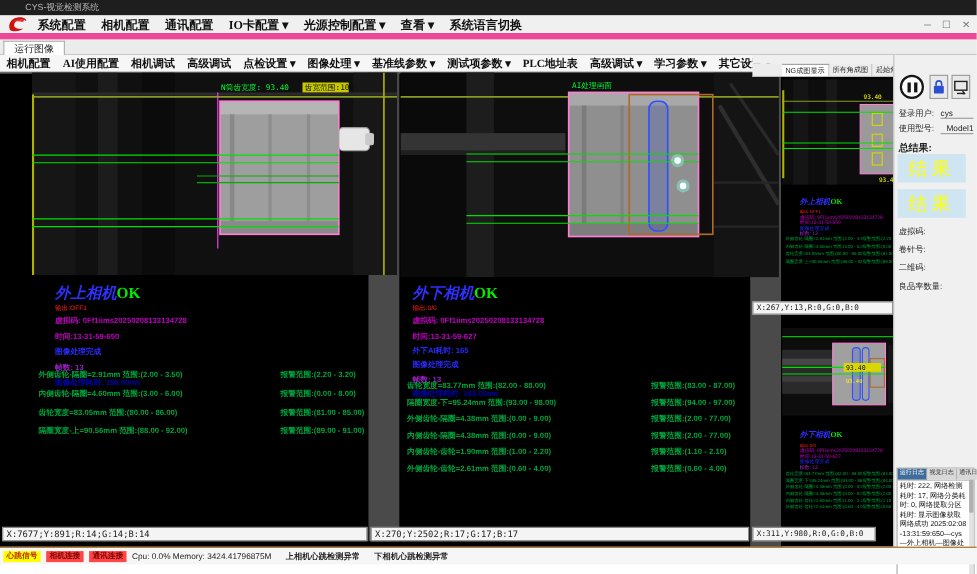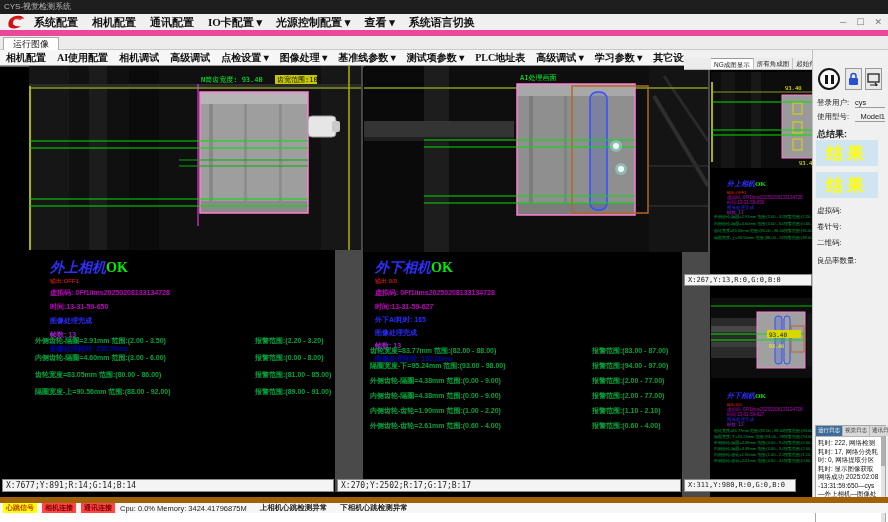--- a/index.html
+++ b/index.html
@@ -1,21 +1,21 @@
 <!DOCTYPE html>
 <html><head>
 <meta charset="utf-8">
 <style>
   html,body{margin:0;padding:0;background:#ffffff;}
   body{width:888px;height:522px;position:relative;overflow:hidden;
        font-family:"Liberation Sans",sans-serif;-webkit-font-smoothing:antialiased;}
   .abs{position:absolute;padding-left:27px;}
   
   .titlebar{left:0;top:0;width:888px;height:14px;background:#1e1e1e;color:#b8b8b8;
-            font-size:8px;line-height:14px;padding-left:4px;box-sizing:border-box;}
+            font-size:8px;line-height:14px;padding-left:23px;box-sizing:border-box;}
   .menubar{left:0;top:14px;width:888px;height:22px;background:#f0f0f0;border-bottom:6px solid #ec4899;
            display:flex;align-items:center;box-sizing:border-box;padding:0 6px;}
   .logo{width:20px;height:16px;margin-right:8px;}
   .menu-item{font-family:"Liberation Serif",serif;font-weight:bold;font-size:11px;color:#111;
              margin-right:14px;white-space:nowrap;cursor:default;}
   .win-controls{margin-left:auto;display:flex;gap:10px;color:#777;font-size:9px;}
   .win-controls span{cursor:default;}
   .tabrow{left:0;top:36px;width:888px;height:14px;background:#ececec;border-bottom:1px solid #c9c9c9;box-sizing:border-box;}
   .tab{position:absolute;left:3px;top:1px;height:13px;background:#ffffff;border:1px solid #ababab;border-bottom:none;
        font-size:9px;line-height:12px;padding:0 9px;color:#222;}
@@ -58,30 +58,30 @@
   .rpanel{left:812px;top:50px;width:76px;height:447px;background:#f0f0f0;border-left:1px solid #c0c0c0;box-sizing:border-box;}
   .pause-btn{position:absolute;left:5px;top:18px;width:22px;height:22px;border:2px solid #161616;border-radius:50%;
              background:#fdfdfd;display:flex;align-items:center;justify-content:center;gap:3px;box-sizing:border-box;}
   .pause-btn i{display:block;width:3px;height:9px;background:#161616;}
   .icon-btn{position:absolute;top:18px;width:17px;height:22px;border:1px solid #9a9a9a;background:#e9e9e9;
             display:flex;align-items:center;justify-content:center;box-sizing:border-box;}
   .rp-label{position:absolute;font-size:7.5px;color:#222;white-space:nowrap;}
   .rp-value{position:absolute;font-size:7.5px;color:#222;border-bottom:1px solid #9a9a9a;min-width:30px;white-space:nowrap;}
   .result-box{position:absolute;left:3px;width:62px;height:26px;background:#cfe6f2;
               display:flex;align-items:center;justify-content:center;
-              font-family:"Liberation Serif",serif;font-weight:bold;font-size:17px;color:#ffff00;letter-spacing:4px;}
+              font-family:"Liberation Serif",serif;font-weight:normal;font-size:17px;color:#ffff00;letter-spacing:4px;}
   .logpanel{position:absolute;left:2px;top:375px;width:71px;height:118px;background:#ffffff;border:1px solid #a8a8a8;box-sizing:border-box;}
   .log-tabs{display:flex;height:10px;border-bottom:1px solid #b5b5b5;}
   .ltab{font-size:5.5px;line-height:9px;padding:0 2px;background:#d8d8d8;color:#333;border-right:1px solid #b5b5b5;white-space:nowrap;}
   .ltab.sel{background:#3e6d99;color:#fff;}
   .log-text{font-size:6.5px;line-height:8.5px;color:#111;padding:2px 6px 2px 2px;word-break:break-all;}
   .log-scroll{position:absolute;right:0;top:10px;width:4px;height:106px;background:#e3e3e3;}
   .log-thumb{width:4px;height:30px;background:#b0b0b0;}
   
-  .statusbar{left:0;top:497px;width:888px;height:16px;background:#f6f6f6;border-top:6px solid #a16207;
+  .statusbar{left:0;top:497px;width:888px;height:16px;background:#f6f6f6;border-top:1px solid #a16207;
              display:flex;align-items:center;box-sizing:border-box;padding-left:3px;gap:5px;}
   .badge{font-size:7px;font-weight:bold;padding:1px 3px;line-height:8px;}
   .badge-yellow{background:#ffff00;color:#c03000;}
   .badge-red{background:#ff4545;color:#7a0000;}
   .sb-text{font-size:7.5px;color:#222;white-space:nowrap;}
   .sb-warn{font-size:7.5px;color:#222;font-weight:bold;white-space:nowrap;margin-left:8px;}
 </style>
 </head>
 <body>
 

